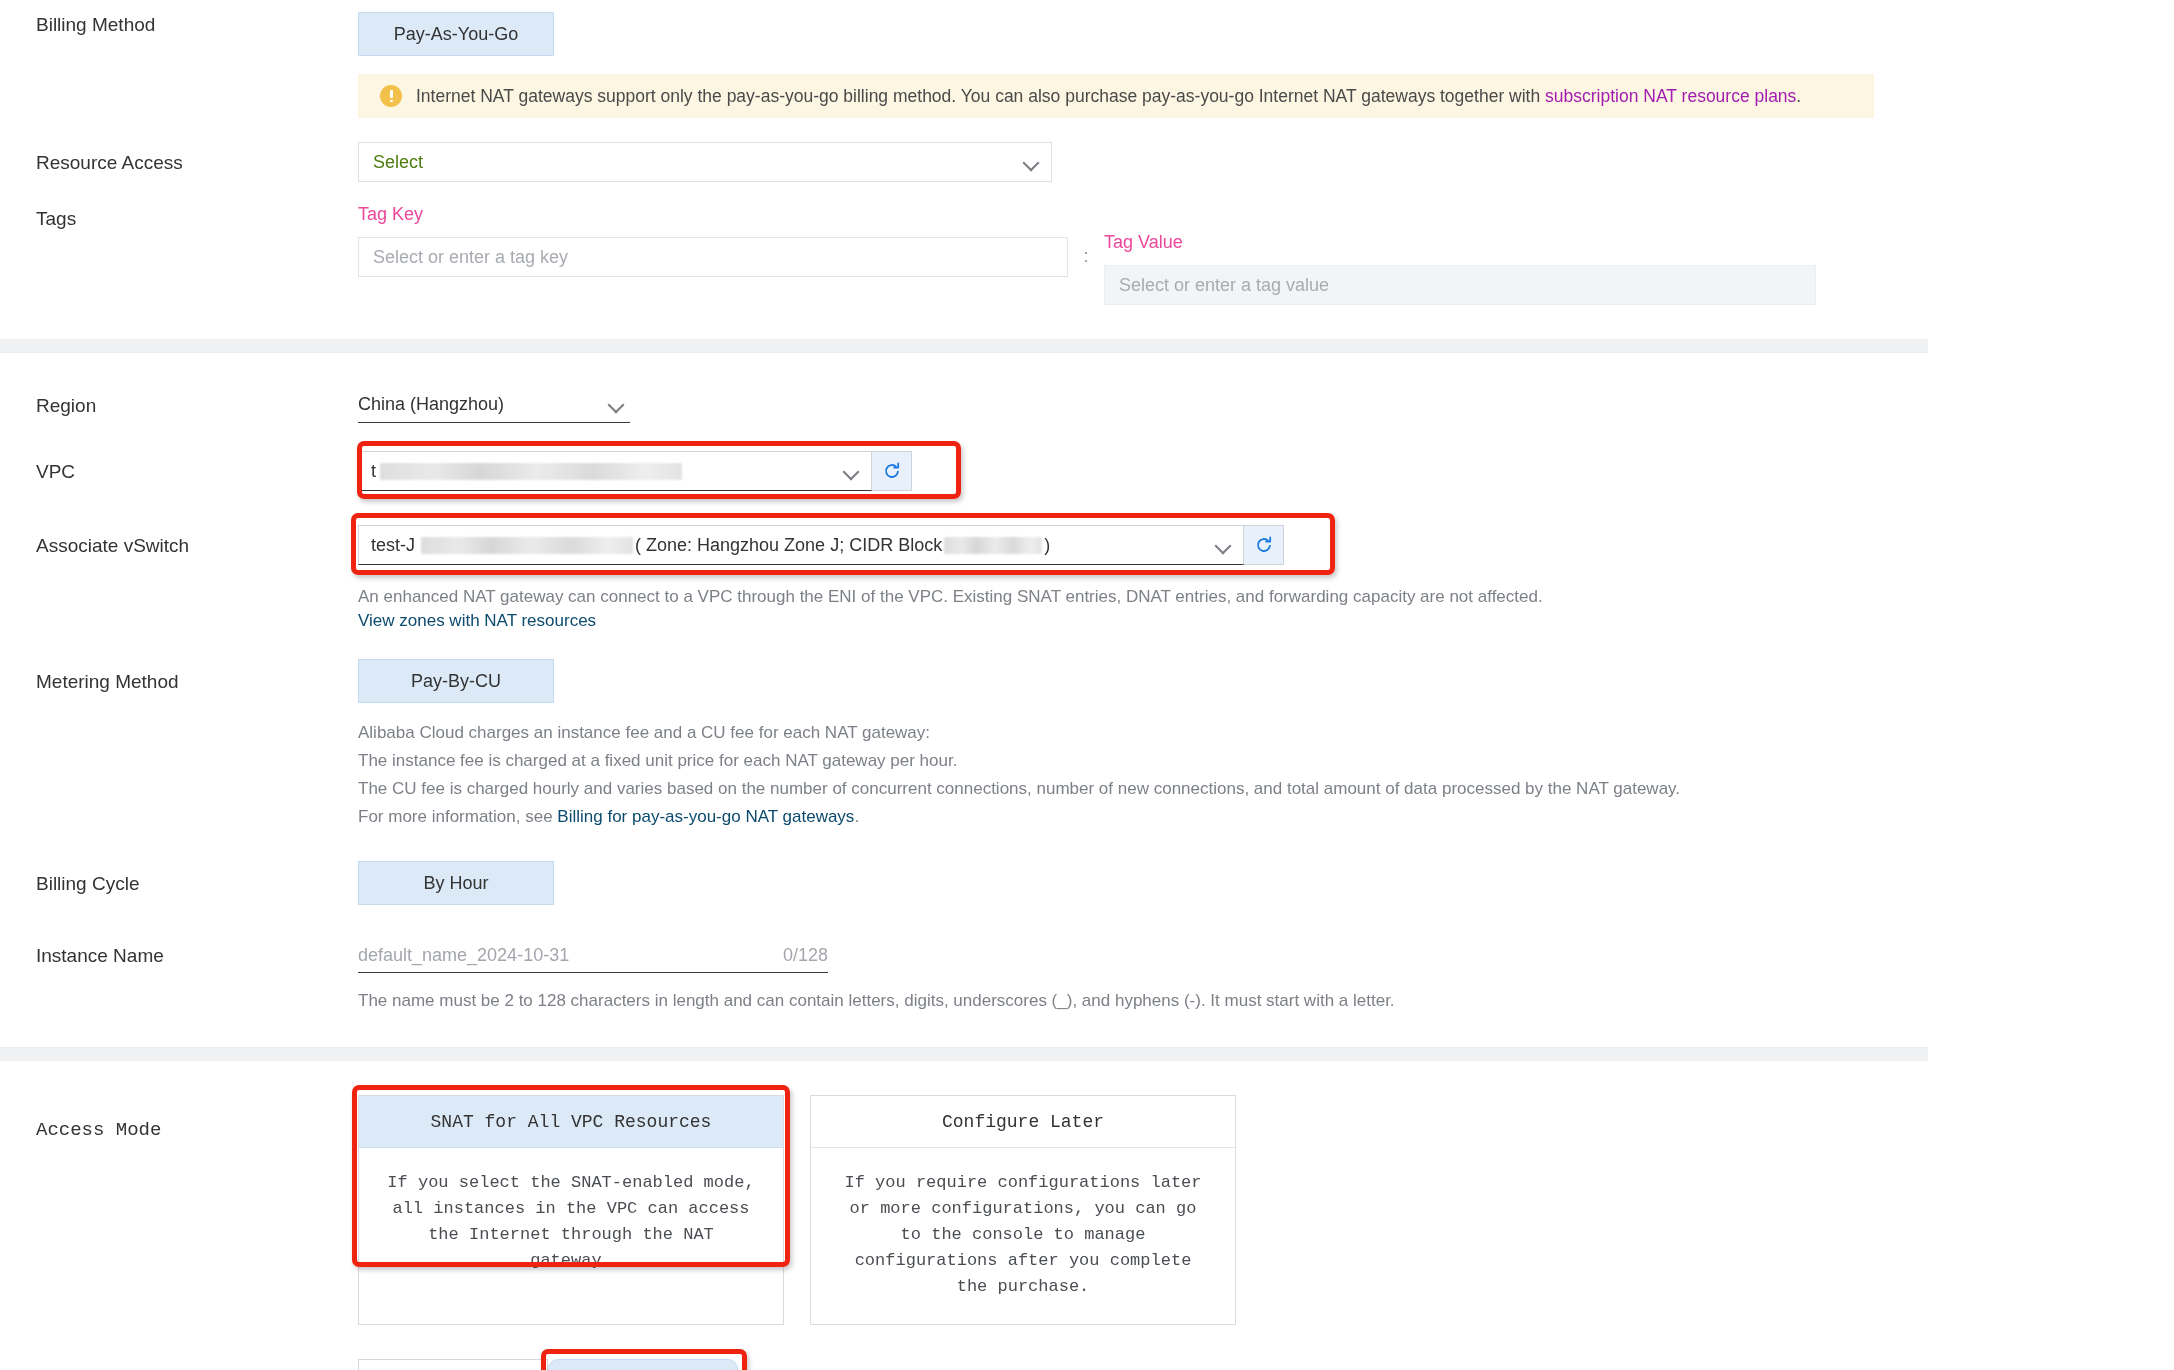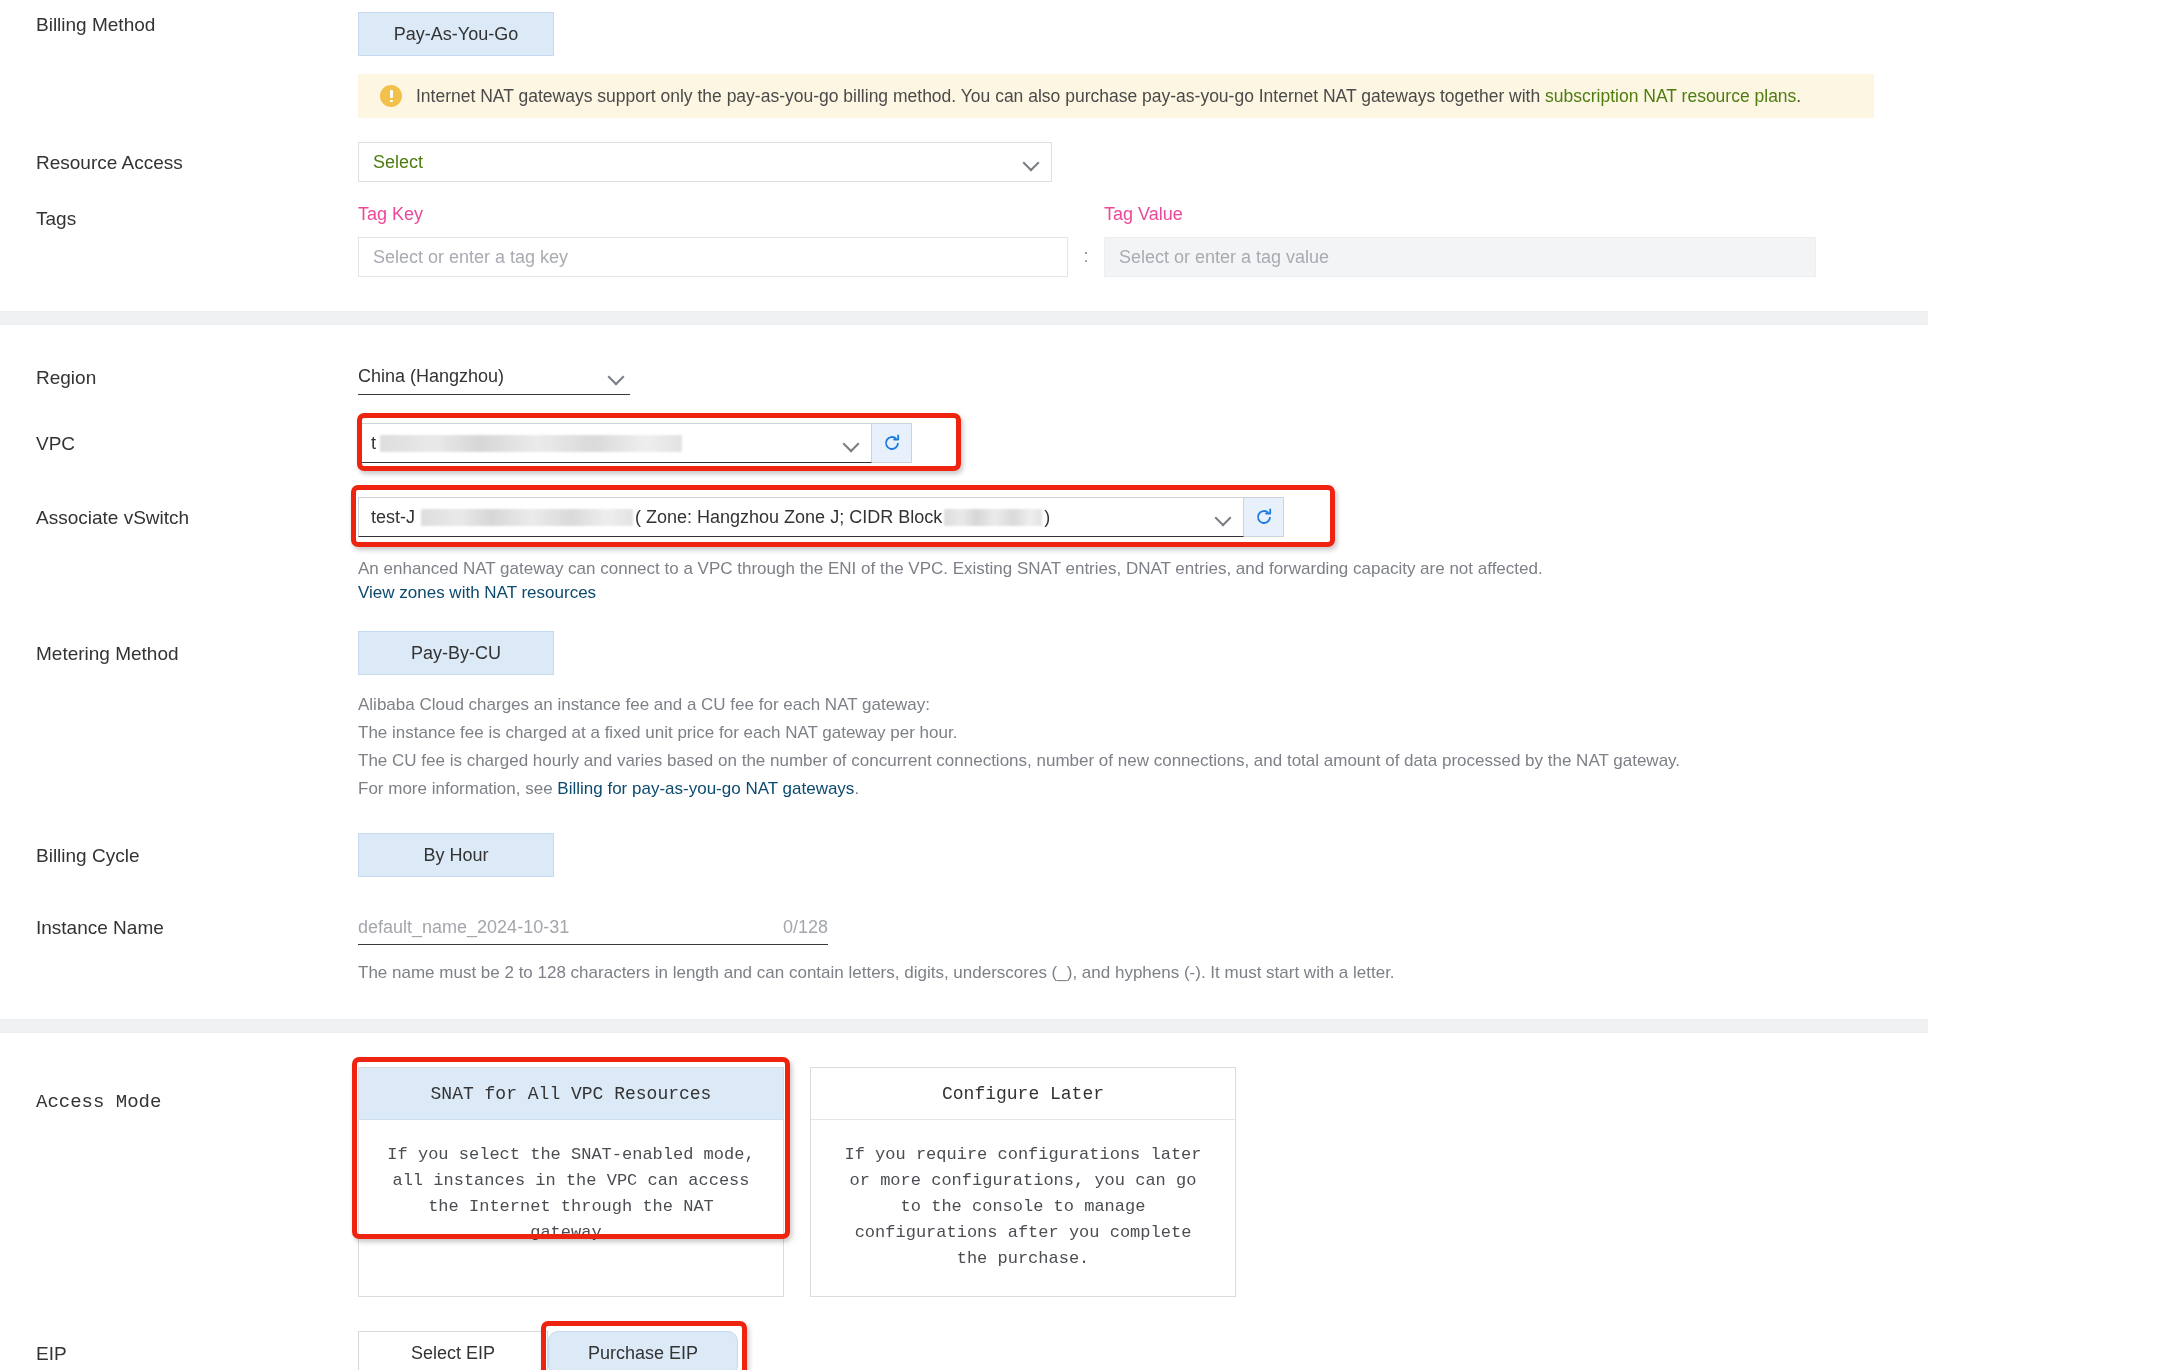--- a/index.html
+++ b/index.html
@@ -64,21 +64,21 @@
     background: #f2c14b; position: relative;
   }
   .warn-icon::before {
     content: ""; position: absolute; left: 10px; top: 4.5px;
     width: 2.5px; height: 8px; background: #fff; border-radius: 1px;
   }
   .warn-icon::after {
     content: ""; position: absolute; left: 10px; top: 14.5px;
     width: 2.5px; height: 2.5px; background: #fff; border-radius: 50%;
   }
-  .banner a { color: #4d7c0f; text-decoration: none; }
+  .banner a { color: #a21caf; text-decoration: none; }
 
   
   .sel-box {
     position: relative;
     display: flex; align-items: center;
     height: 40px;
     border: 1px solid #dcdfe3;
     background: #fff;
     padding: 0 12px 0 14px;
     font-size: 18px;
@@ -219,21 +219,21 @@
     <div class="row">
       <div class="row-label" style="padding-top:2px;">Tags</div>
       <div class="row-field" style="display:flex; gap:0; align-items:flex-start;">
         <div style="width:710px;">
           <div class="tag-col-label">Tag Key</div>
           <div class="inp" style="width:710px;">
             <span>Select or enter a tag key</span>
           </div>
         </div>
         <div style="width:36px; text-align:center; padding-top:42px; font-size:18px; color:#8b8e94;">:</div>
-        <div style="width:712px;">
+        <div style="width:712px;margin-top:28px;">
           <div class="tag-col-label">Tag Value</div>
           <div class="inp disabled" style="width:712px;">
             <span>Select or enter a tag value</span>
           </div>
         </div>
       </div>
     </div>
 
     <div style="height:34px;"></div>
   </div>

